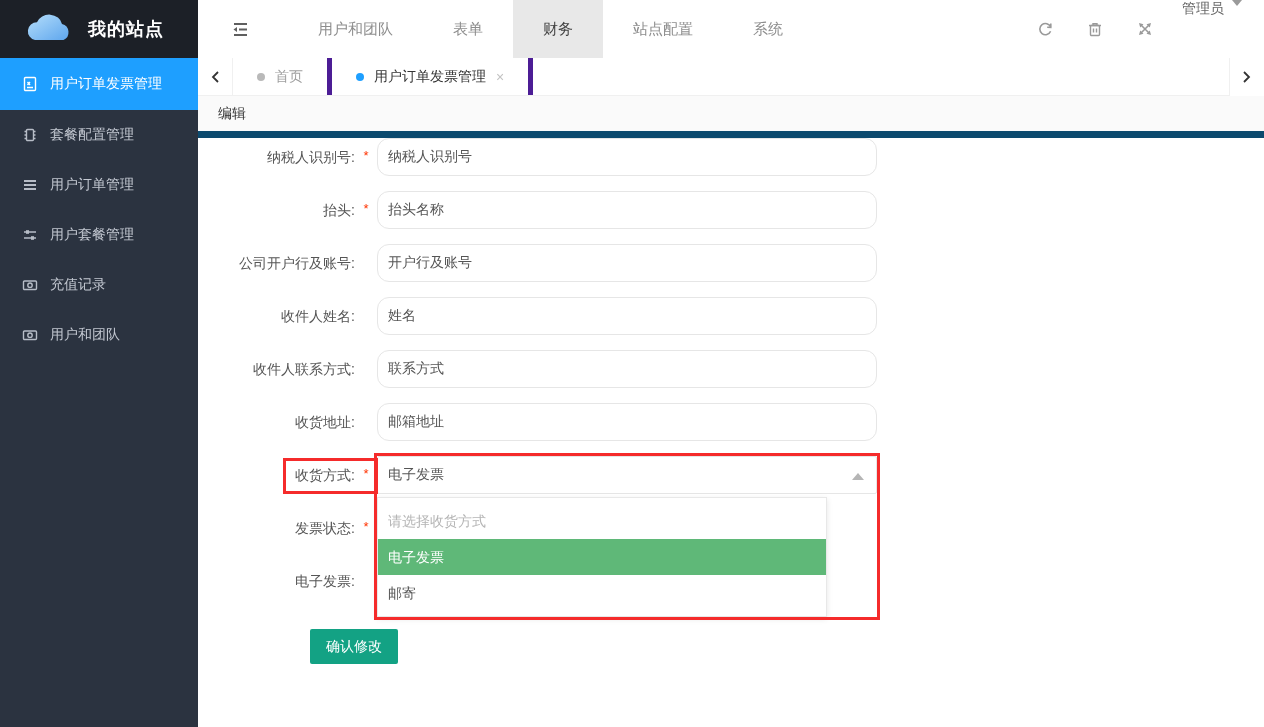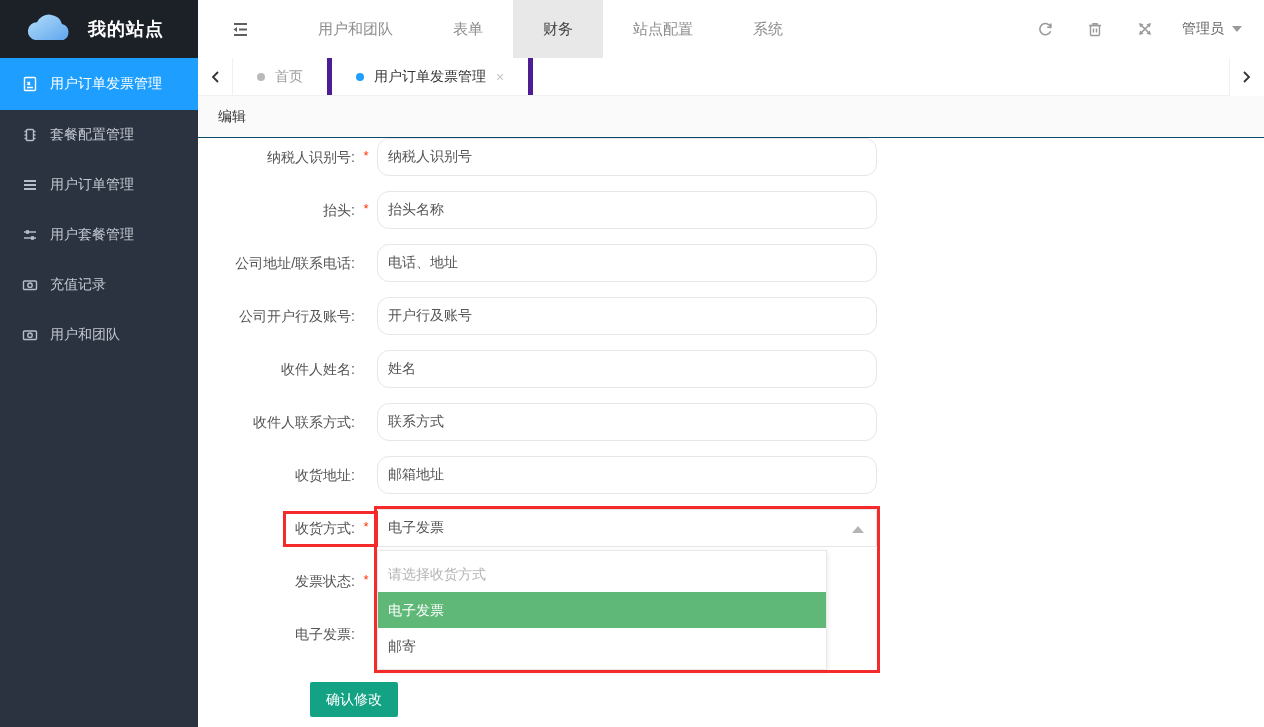--- a/index.html
+++ b/index.html
@@ -22,37 +22,37 @@
   .main { flex:1; display:flex; flex-direction:column; min-width:0; }
 
   
   .header { height:58px; background:#fff; display:flex; align-items:center; flex:0 0 58px; }
   .collapse-btn { width:60px; height:58px; display:flex; align-items:center; justify-content:center; cursor:pointer; margin-left:12px; }
   .nav { display:flex; height:58px; margin-left:18px; }
   .nav-item { padding:0 30px; display:flex; align-items:center; color:#8d8d8d; font-size:15px; cursor:pointer; }
   .nav-item.active { background:#e8e8e8; color:#424242; }
   .header-right { margin-left:auto; display:flex; align-items:center; height:58px; }
   .hicon { width:50px; height:58px; display:flex; align-items:center; justify-content:center; cursor:pointer; }
-  .user-box { display:flex; align-items:center; padding:0 22px 0 12px; height:58px; cursor:pointer; color:#666; font-size:14px; }
+  .user-box { display:flex; align-items:flex-start; padding:0 22px 0 12px; height:58px; cursor:pointer; color:#666; font-size:14px; }
   .caret-down { width:0; height:0; border-left:5px solid transparent; border-right:5px solid transparent; border-top:6px solid #9a9a9a; margin-left:8px; }
 
   
   .tabbar { height:38px; flex:0 0 38px; background:#fff; display:flex; position:relative; border-bottom:1px solid #f0f0f0; }
   .tab-arrow { width:35px; height:38px; display:flex; align-items:center; justify-content:center; cursor:pointer; }
   .tab-arrow.left { border-right:1px solid #f0f0f0; }
   .tab-arrow.right { position:absolute; right:0; top:0; border-left:1px solid #f0f0f0; background:#fff; }
   .tab { display:flex; align-items:center; padding:0 24px; border-right:5px solid #4c1d95; cursor:pointer; font-size:14px; color:#9e9e9e; }
   .tab.active { color:#333; }
   .tab .dot { width:8px; height:8px; border-radius:50%; margin-right:10px; }
   .dot-gray { background:#b9b9b9; }
   .dot-blue { background:#1E9FFF; }
   .tab-close { margin-left:10px; color:#c2c2c2; font-size:14px; }
 
   
-  .crumb { height:42px; flex:0 0 42px; background:#fafafa; border-bottom:1px solid #0c4a6e; display:flex; align-items:center; padding-left:20px; color:#333; font-size:14px; }
+  .crumb { height:42px; flex:0 0 42px; background:#fafafa; border-bottom:7px solid #0c4a6e; display:flex; align-items:center; padding-left:20px; color:#333; font-size:14px; }
 
   
   .form-area { flex:1; background:#fff; position:relative; overflow:hidden; }
   .frow { display:flex; height:38px; margin-bottom:15px; position:relative; }
   .flabel { width:157px; text-align:right; line-height:38px; color:#555; font-size:14px; }
   .fstar { width:22px; text-align:center; line-height:36px; color:#f30; font-size:13px; }
   .finput { width:500px; height:38px; border:1px solid #e6e6e6; border-radius:12px; padding:0 10px; font-size:14px; color:#555; background:#fff; outline:none; font-family:inherit; }
   .select-box { width:500px; height:38px; border:1px solid #e6e6e6; border-radius:2px; background:#fff; display:flex; align-items:center; padding:0 10px; position:relative; cursor:pointer; color:#555; }
   .caret-up { position:absolute; right:12px; top:16px; width:0; height:0; border-left:6px solid transparent; border-right:6px solid transparent; border-bottom:7px solid #b5b5b5; }
   .dropdown { position:absolute; left:179px; top:41px; width:450px; background:#fff; border:1px solid #e8e8e8; box-shadow:0 2px 6px rgba(0,0,0,.10); padding:5px 0; z-index:10; }
@@ -218,25 +218,20 @@
         <div class="fstar">*</div>
         <input class="finput" value="纳税人识别号" style="">
       </div>
 
       <div class="frow">
         <div class="flabel">抬头:</div>
         <div class="fstar">*</div>
         <input class="finput" value="抬头名称" style="">
       </div>
 
-      <div class="frow">
-        <div class="flabel">公司地址/联系电话:</div>
-        <div class="fstar"></div>
-        <input class="finput" value="电话、地址" style="">
-      </div>
 
       <div class="frow">
         <div class="flabel">公司开户行及账号:</div>
         <div class="fstar"></div>
         <input class="finput" value="开户行及账号" style="">
       </div>
 
       <div class="frow">
         <div class="flabel">收件人姓名:</div>
         <div class="fstar"></div>

